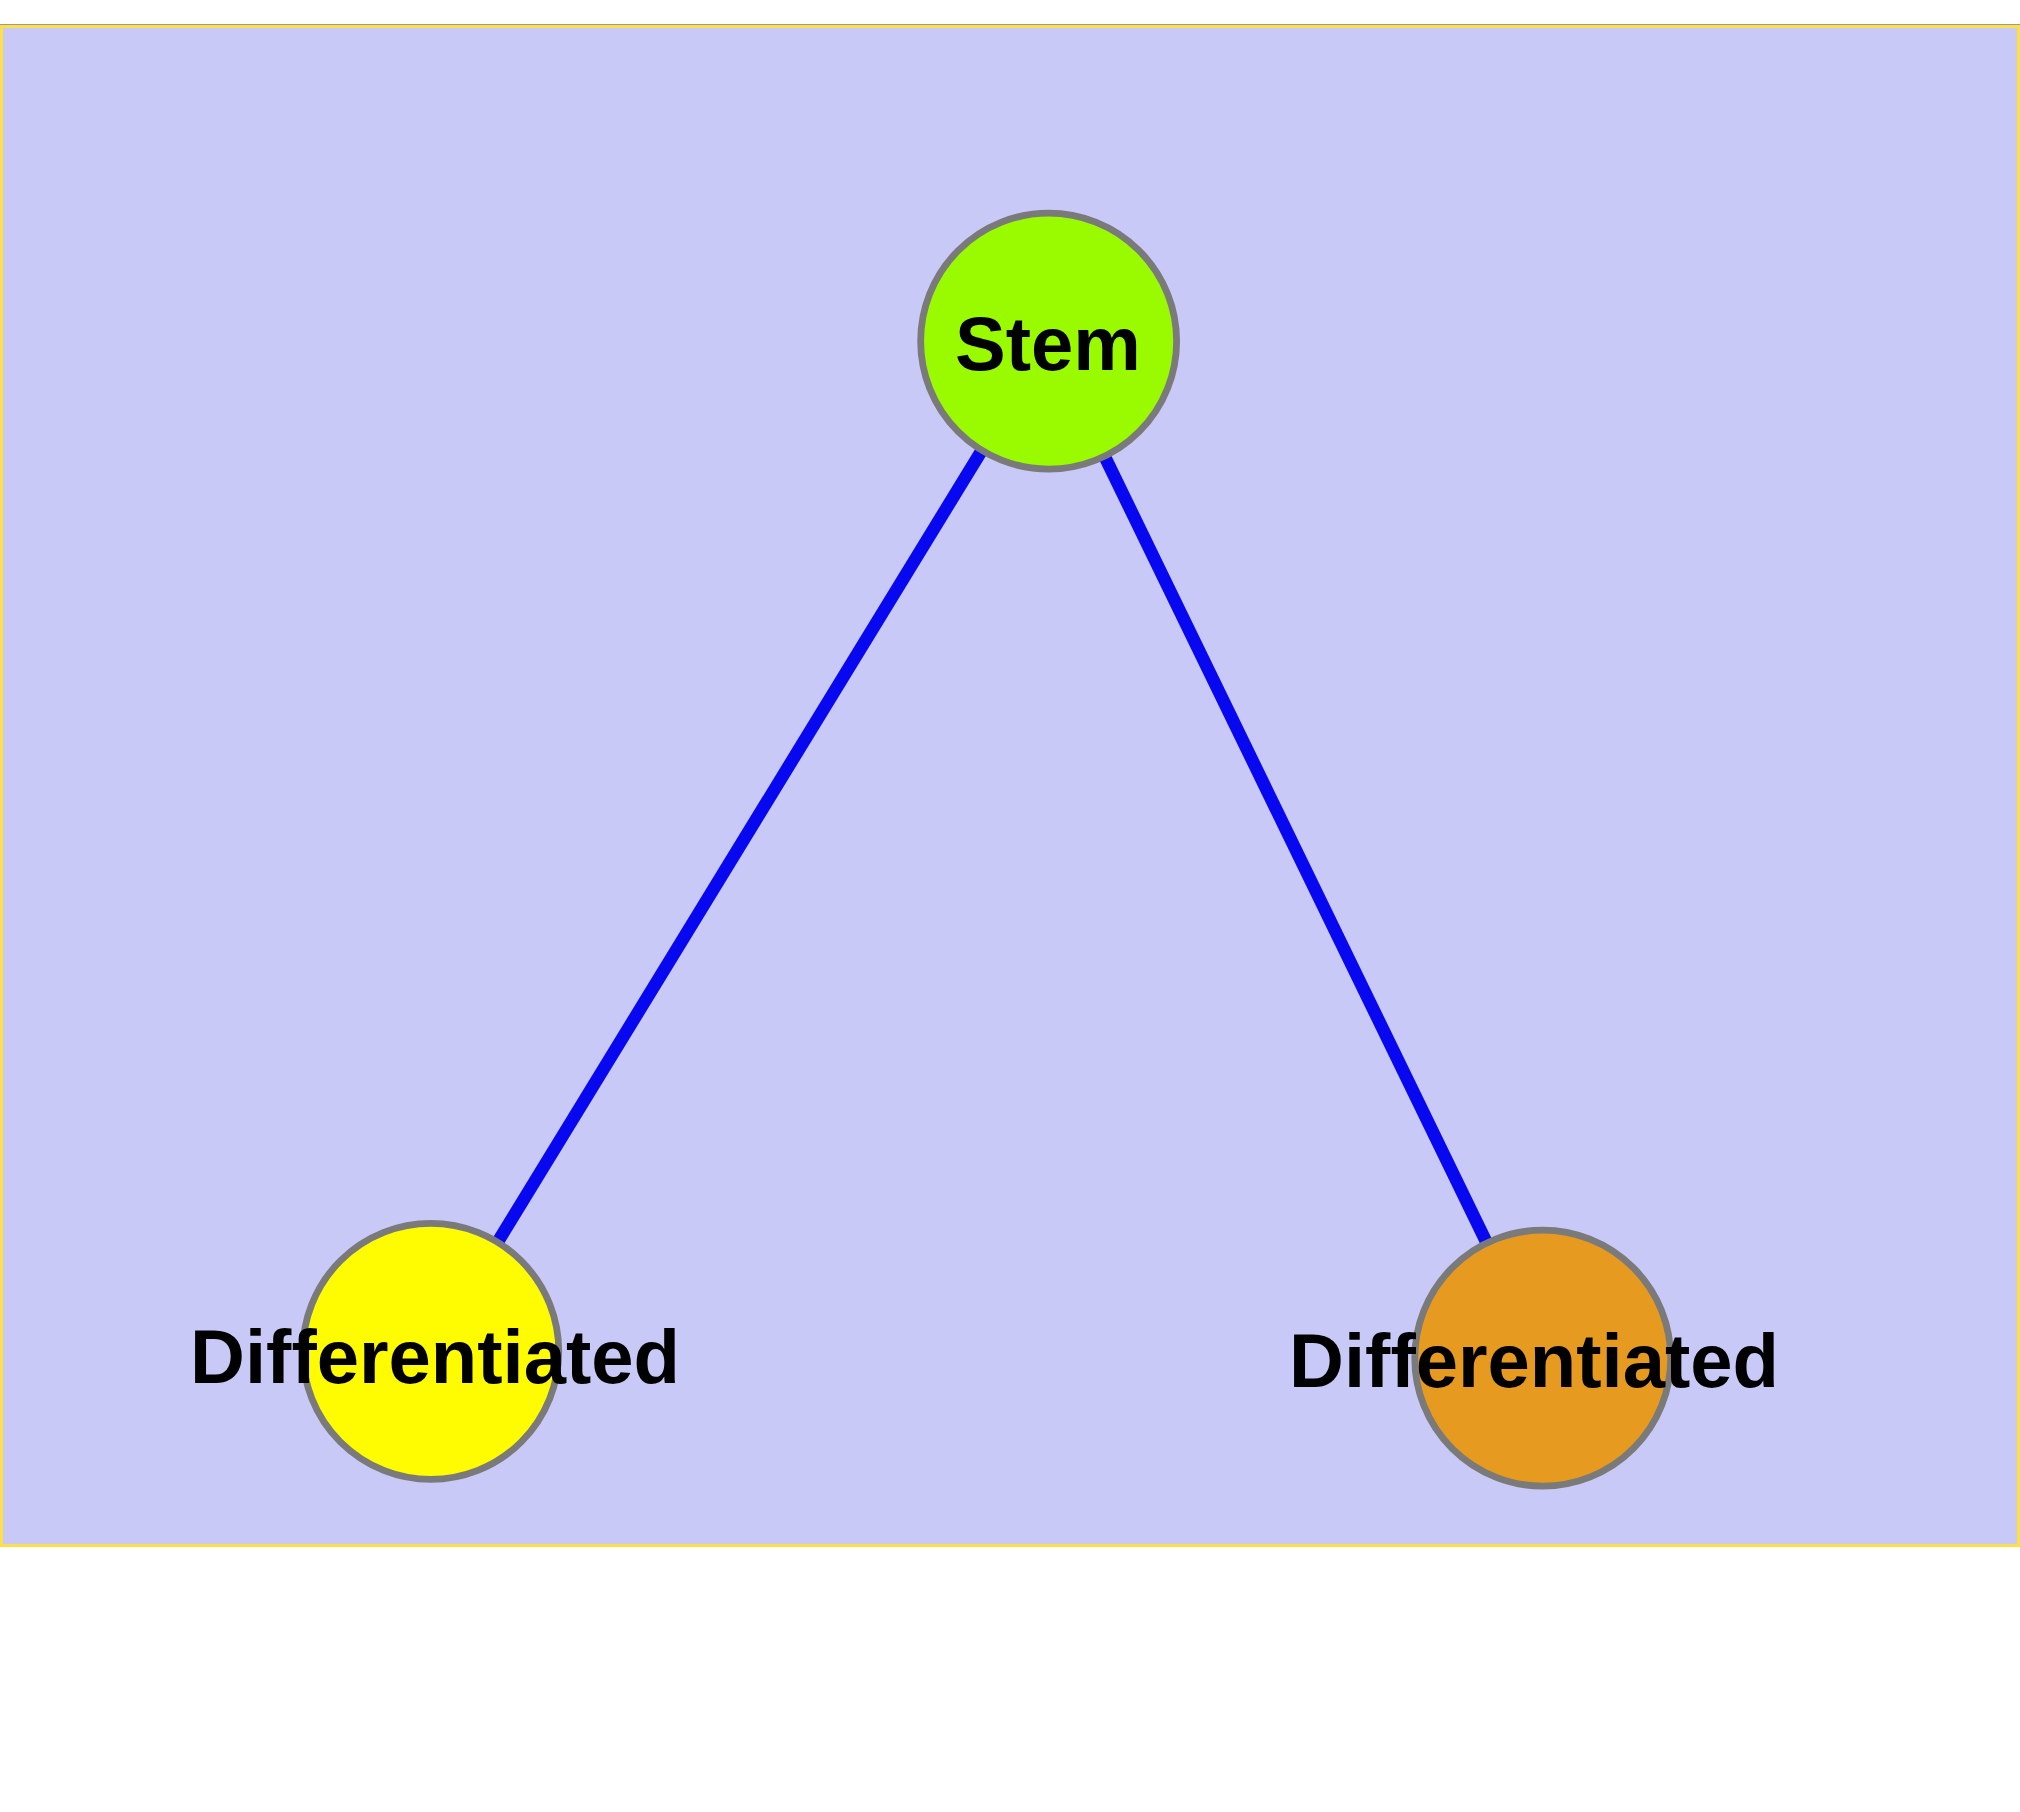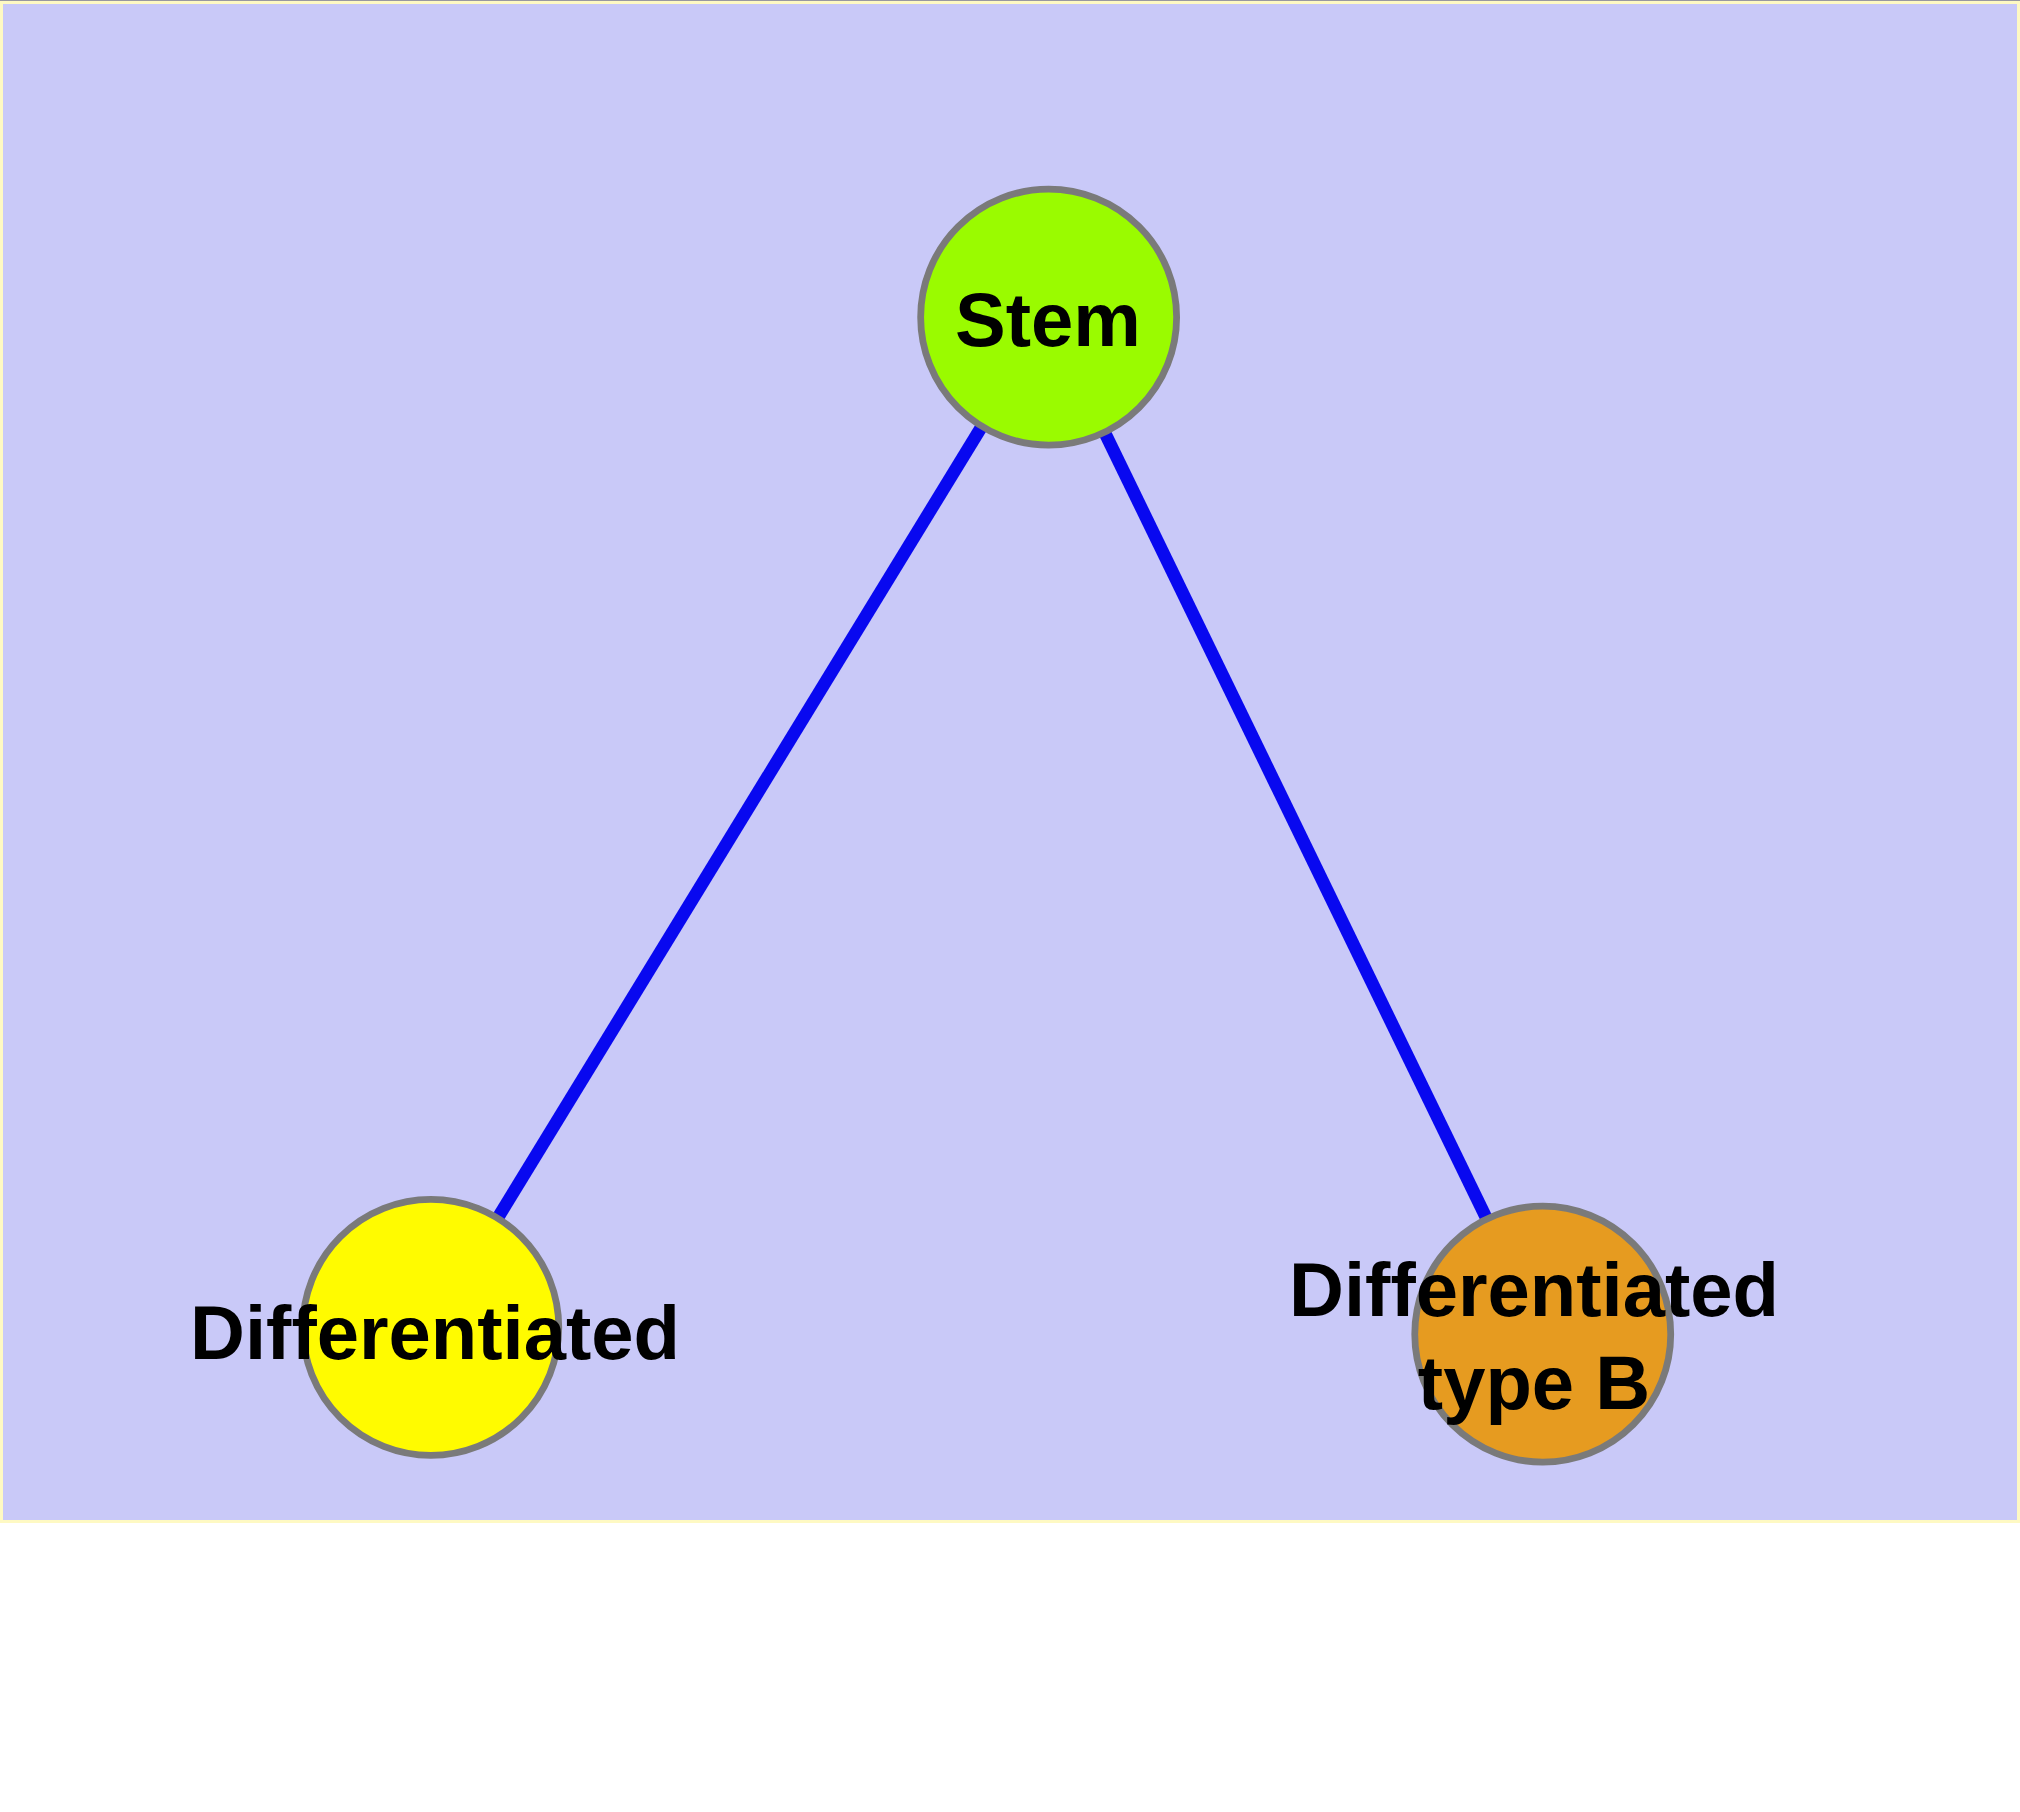--- a/index.html
+++ b/index.html
@@ -1,25 +1,26 @@
 <!DOCTYPE html>
 <html style="font-size:13.6px"><head>
 <meta charset="utf-8">
 <style>
   html, body { margin: 0; padding: 0; }
 
   .screen {
     position: relative;
     width: 2021px;
     height: 1523px;
-    background: #fef9c3;              
+    background: #fde047;              
     border-top: 1.7px solid #98989f;    
     box-sizing: border-box;
     overflow: hidden;
     font-family: "Liberation Sans", sans-serif;
+    margin-top: 24px;
   }
 
   .canvas {
     position: absolute;
     left: 3.4px; top: 3.4px; right: 4.2px; bottom: 3.4px;
     background: #c9c9f8;
   }
 
   svg.graph {
     position: absolute;
@@ -66,16 +67,15 @@
   </svg>
 
   <div class="node-label" style="left:1048px; top:319px;">Stem</div>
 
   <div class="node-label" style="left:435px; top:1332px;">
     <div>Differentiated</div>
   </div>
 
   <div class="node-label" style="left:1534px; top:1336px;">
     <div>Differentiated</div>
-    <div>type B</div>
   </div>
 </div>
 
 
 </body></html>

